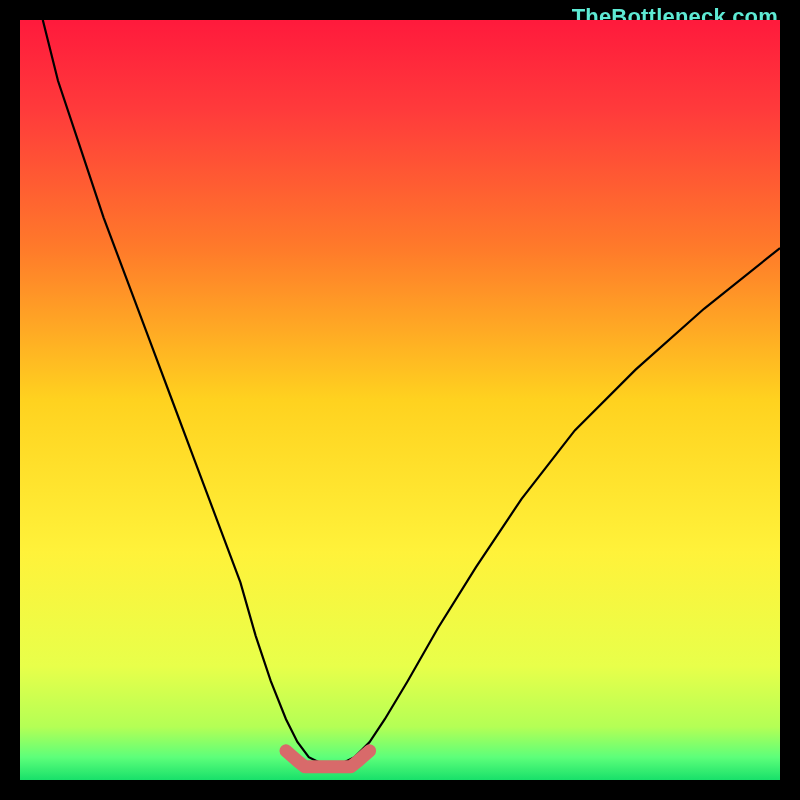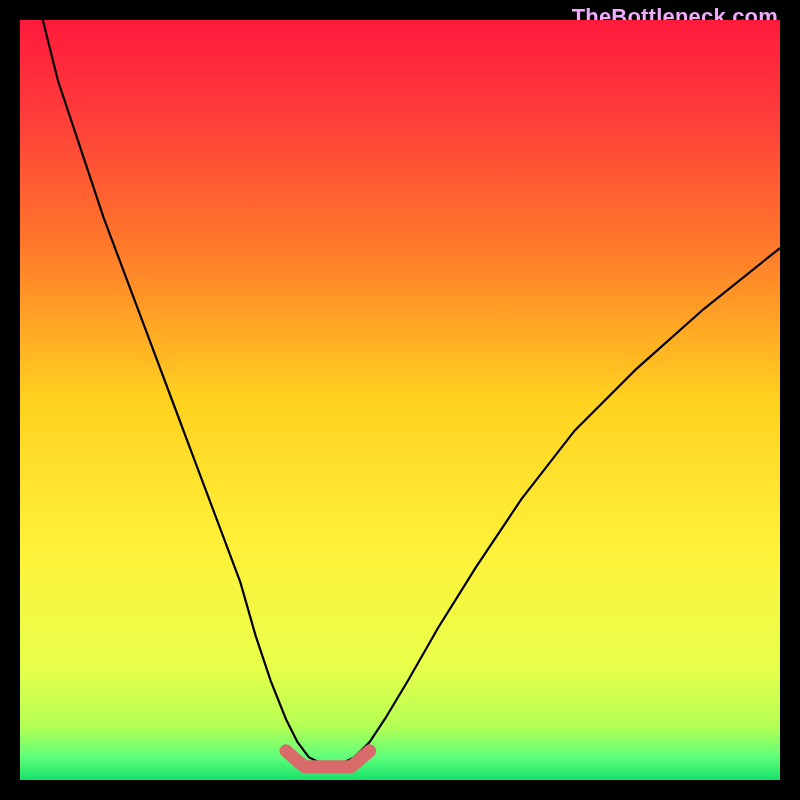--- a/index.html
+++ b/index.html
@@ -21,21 +21,21 @@
     position: absolute;
     left: 20px;
     top: 20px;
     width: 760px;
     height: 760px;
   }
   .watermark {
     position: absolute;
     top: 4px;
     right: 22px;
-    color: #f0abfc;
+    color: #5eead4;
     font-size: 22px;
     font-weight: 600;
     letter-spacing: 0.2px;
     pointer-events: none;
     text-decoration: underline;
   }
 </style>
 </head>
 <body>
 

